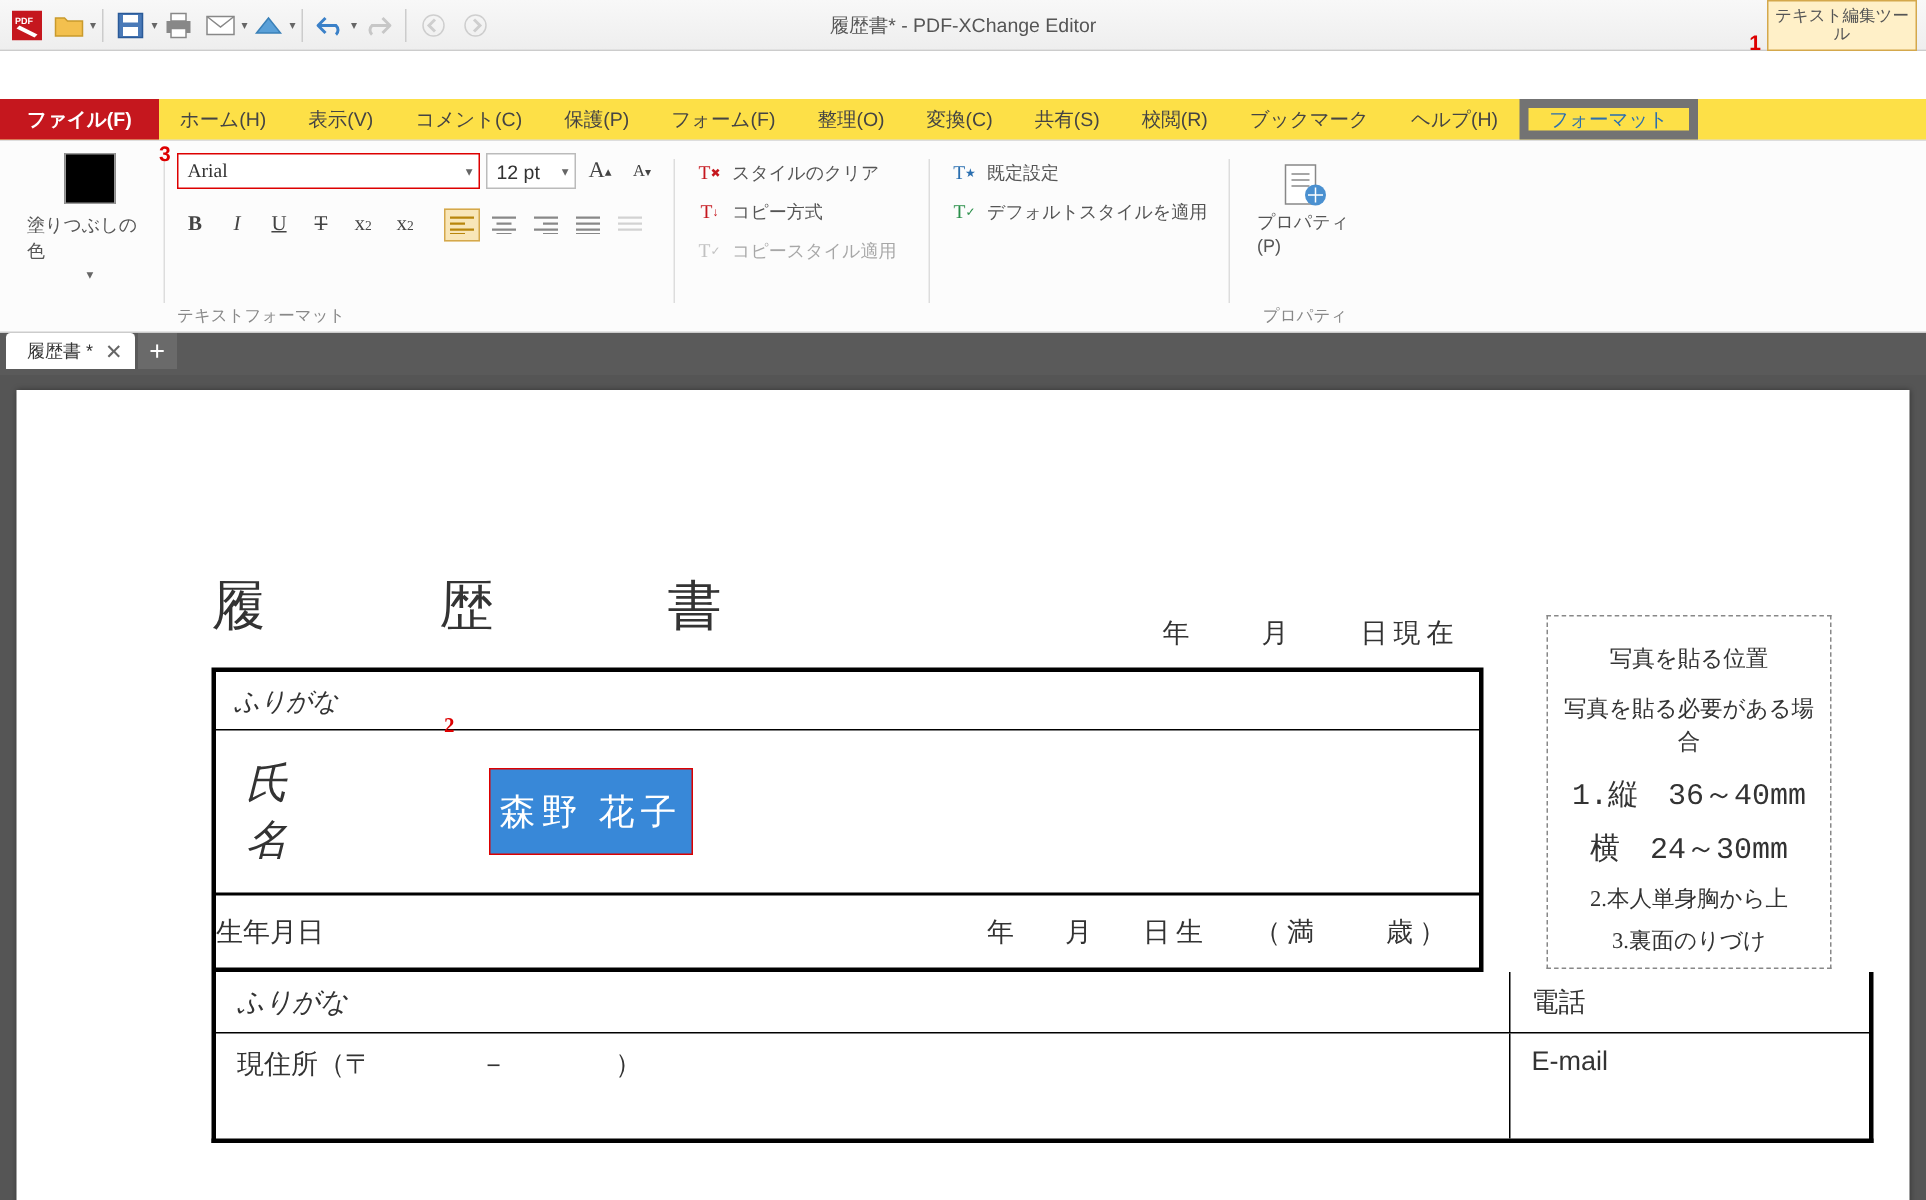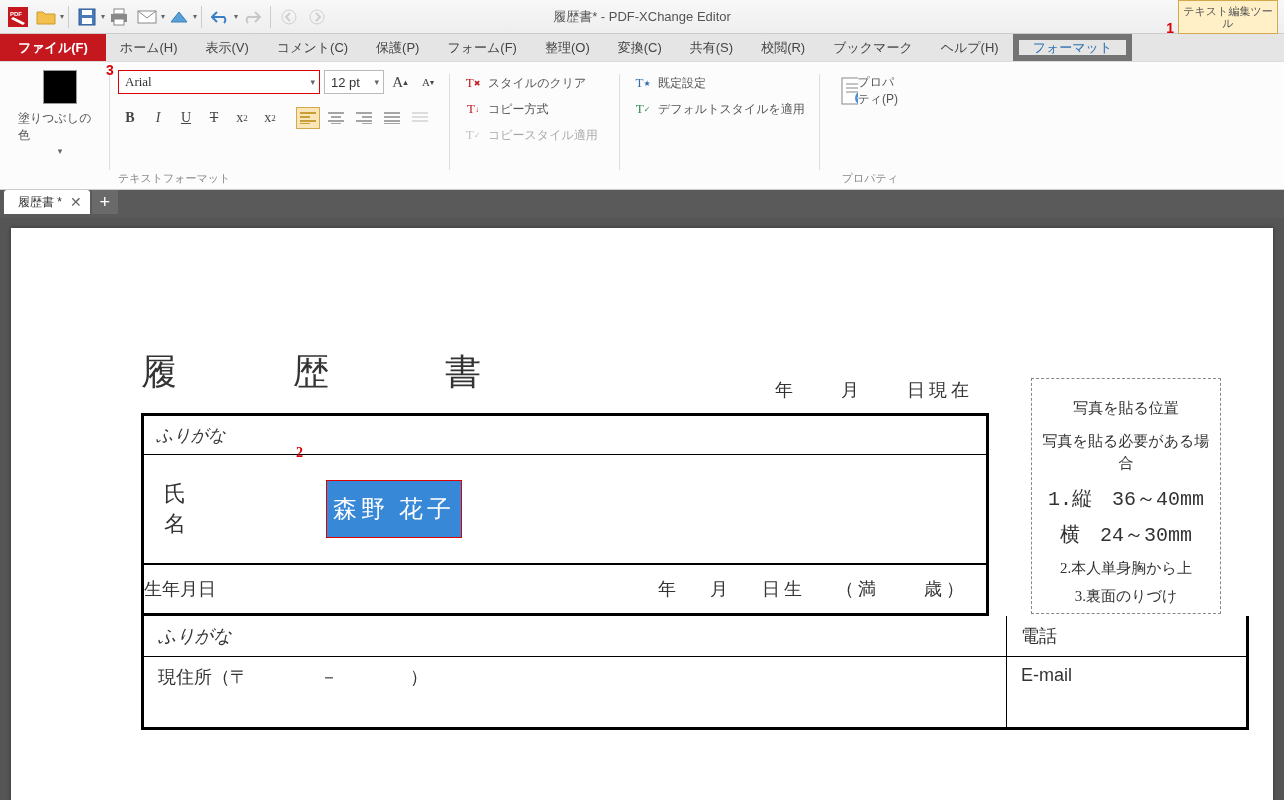--- a/index.html
+++ b/index.html
@@ -4,62 +4,62 @@
 <style>
 * { margin:0; padding:0; box-sizing:border-box; }
 body { font-family:"Meiryo","MS PGothic",sans-serif; font-size:12px; color:#333; background:#fff; overflow:hidden; }
 .qat { height:34px; background:linear-gradient(#f8f8f8,#eee); border-bottom:1px solid #ccc; display:flex; align-items:center; padding:0 4px; position:relative; }
 .qat-btn { width:26px; height:26px; display:flex; align-items:center; justify-content:center; margin:0 1px; cursor:pointer; border-radius:2px; }
 .qat-sep { width:1px; height:22px; background:#ccc; margin:0 4px; }
 .app-title { position:absolute; left:50%; transform:translateX(-50%); font-size:13px; color:#555; }
 .text-tool-box { position:absolute; right:6px; top:0; width:100px; height:34px; border:1px solid #d4a84c; background:#fff0c8; display:flex; align-items:center; justify-content:center; font-size:11px; color:#555; text-align:center; line-height:1.1; }
 .callout-red { color:#d00; font-weight:bold; font-size:14px; position:absolute; z-index:10; }
 
-.menubar { height:28px; background:#e5e5e5; border-bottom:1px solid #ddd; display:flex; align-items:stretch; }
+.menubar { height:28px; background:#fde047; border-bottom:1px solid #ddd; display:flex; align-items:stretch;margin-top:32px; }
 .menu-item { padding:0 14px; display:flex; align-items:center; font-size:13px; color:#444; cursor:pointer; }
 .menu-file { background:#c5171e; color:#fff; font-weight:bold; padding:0 18px; }
 .menu-format { border:6px solid #737373; color:#2a6fb0; }
 
 .ribbon { height:128px; background:#fcfcfc; border-bottom:1px solid #ccc; display:flex; align-items:flex-start; padding:8px 10px 0; position:relative; }
 .rib-group { display:flex; flex-direction:column; align-items:center; padding:0 8px; position:relative; height:120px; }
 .rib-group:not(:last-child):after { content:""; position:absolute; right:0; top:4px; bottom:20px; width:1px; background:#ddd; }
 .rib-row { display:flex; align-items:center; gap:4px; margin-bottom:4px; }
 .rib-label { font-size:11px; color:#888; position:absolute; bottom:4px; }
 .fill-swatch { width:34px; height:34px; background:#000; border:1px solid #999; }
 .fill-label { font-size:12px; color:#555; margin-top:6px; }
 .font-select, .size-select { border:1px solid #bbb; background:#fff; height:24px; display:flex; align-items:center; padding:0 18px 0 6px; position:relative; font-size:13px; cursor:pointer; }
 .font-select { width:202px; border:1px solid #d00;font-family:Liberation Serif, serif; }
 .size-select { width:60px; }
 .dd-arrow { position:absolute; right:4px; top:50%; transform:translateY(-50%); font-size:9px; color:#666; }
 .fmt-btn { width:24px; height:24px; display:flex; align-items:center; justify-content:center; cursor:pointer; border-radius:2px; font-family:"Times New Roman",serif; font-size:14px; color:#444; }
 .align-btn { width:24px; height:22px; display:flex; align-items:center; justify-content:center; cursor:pointer; }
 .align-btn.active { background:#f8e6b8; border:1px solid #d4a84c; }
 .style-item { display:flex; align-items:center; gap:6px; height:26px; padding:0 6px; cursor:pointer; font-size:12px; color:#555; }
 .style-icon { width:18px; height:18px; display:flex; align-items:center; justify-content:center; font-size:13px; font-family:serif; }
-.prop-btn { display:flex; flex-direction:row; align-items:center; padding:4px 10px; cursor:pointer; }
+.prop-btn { display:flex; flex-direction:column; align-items:center; padding:4px 10px; cursor:pointer; }
 
 .tabbar { height:28px; background:#5a5a5a; display:flex; align-items:flex-start; }
 .doc-tab { background:#fff; height:24px; display:flex; align-items:center; padding:0 8px 0 14px; font-size:12px; margin-left:4px; border-radius:3px 3px 0 0; gap:8px; }
 .tab-close { cursor:pointer; color:#666; font-size:14px; }
 .tab-add { width:26px; height:24px; background:#6a6a6a; color:#fff; display:flex; align-items:center; justify-content:center; font-size:18px; margin-left:2px; cursor:pointer; }
 
 .canvas { background:#555; height:582px; padding:10px 0 0 0; overflow:hidden; }
 .page { width:1262px; height:698px; background:#fff; margin:0 auto; position:relative; box-shadow:0 0 4px rgba(0,0,0,.4); padding:120px 100px 0 130px; font-family:"MS Mincho","Yu Mincho",serif; }
 .doc-title { font-size:36px; letter-spacing:40px; font-weight:normal; }
 .date-row { position:absolute; right:300px; top:150px; font-size:18px; letter-spacing:4px; }
 .photo-box { position:absolute; right:52px; top:150px; width:190px; height:236px; border:1px dashed #888; padding:12px 8px; text-align:center; font-size:15px; line-height:1.5; }
 .photo-box div { margin:6px 0; }
 .photo-box .dim { font-size:20px;font-family:Liberation Mono, monospace; }
 .form-table { border:3px solid #000; margin-top:16px; width:848px; }
 .form-row { display:flex; border-bottom:1px solid #000; }
 .form-row.thick { border-bottom:2px solid #000; }
 .cell { padding:6px 12px; font-size:18px; display:flex; align-items:center; }
 .furi { height:38px; font-size:17px; font-style:italic; }
 .name-row { height:110px; }
-.name-label { width:170px; font-size:22px; letter-spacing:30px; padding-left:20px; }
+.name-label { width:170px; font-size:28px; letter-spacing:30px; padding-left:20px;font-style:italic; }
 .name-val { flex:1; position:relative; }
 .selected-text { font-size:24px; background:#3888d8; color:#fff; border:1px solid #d00; padding:12px 6px; letter-spacing:4px; display:inline-block; }
 .gender-cell { width:150px; border-left:1px solid #000; display:flex; align-items:center; justify-content:center; font-size:20px; letter-spacing:8px; }
 .birth-row { height:48px; font-size:20px; }
 .birth-label { width:170px; padding-left:0; }
 .birth-fields { flex:1; display:flex; justify-content:flex-end; gap:30px; padding-right:18px; letter-spacing:4px; }
 .lower-table { border:3px solid #000; border-top:none; width:1108px; margin-top:0; }
 .lr-row { display:flex; border-bottom:1px solid #000; }
 .lr-left { flex:1; padding:8px 14px; font-size:18px; }
 .lr-right { width:240px; border-left:1px solid #000; padding:8px 14px; font-size:18px; }

